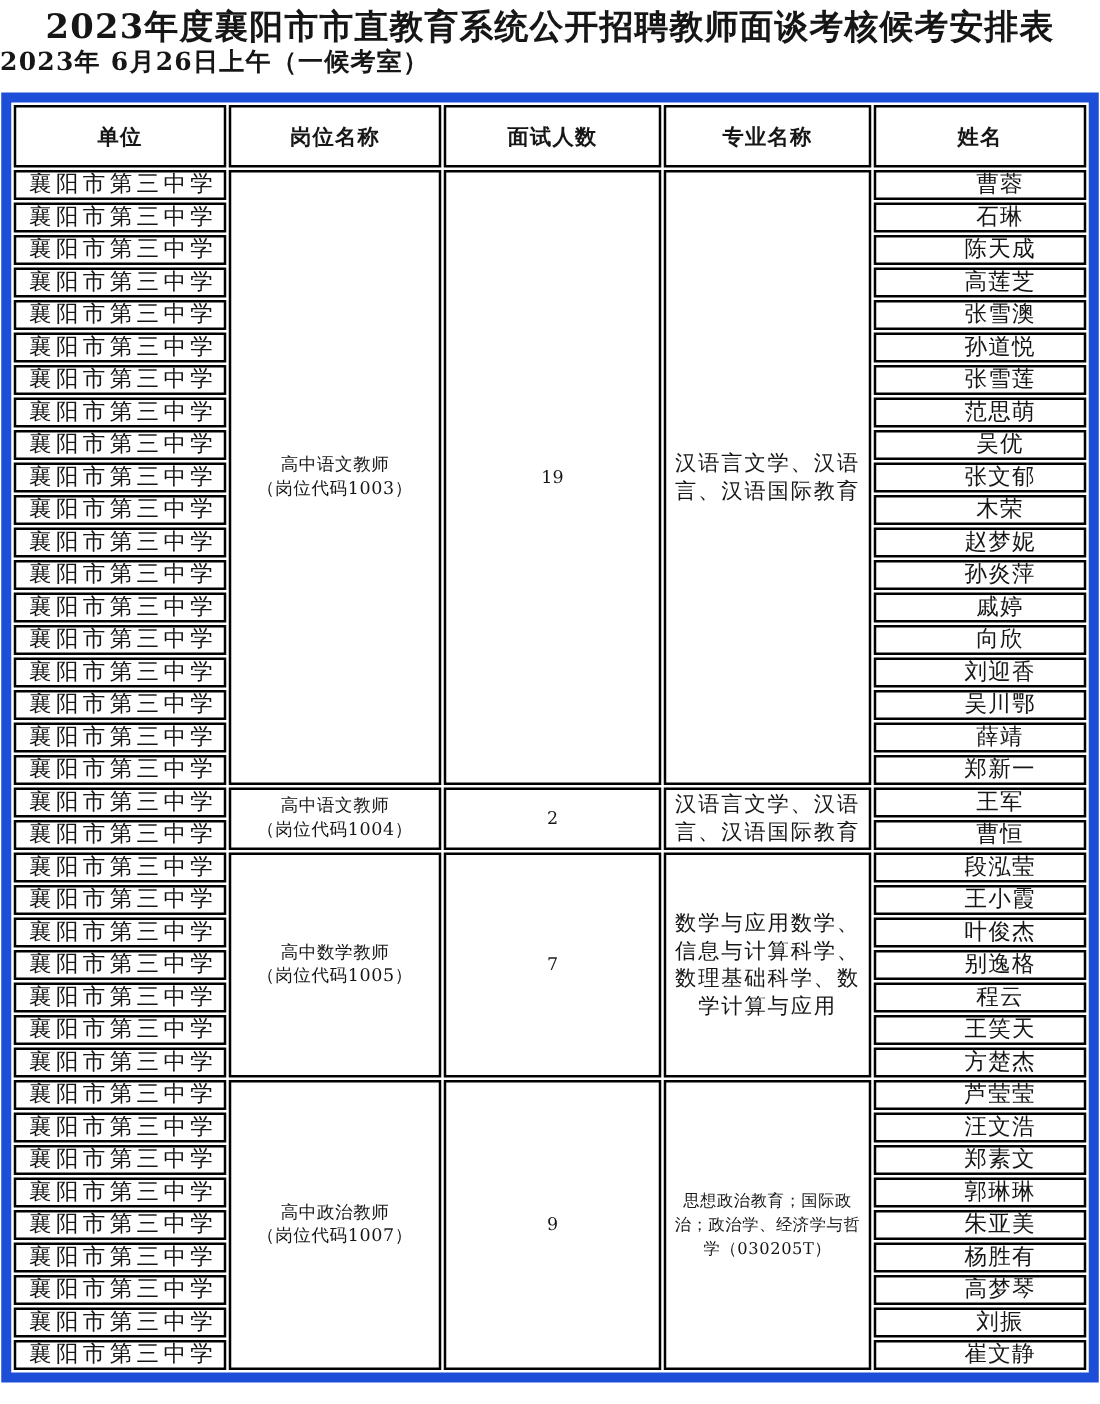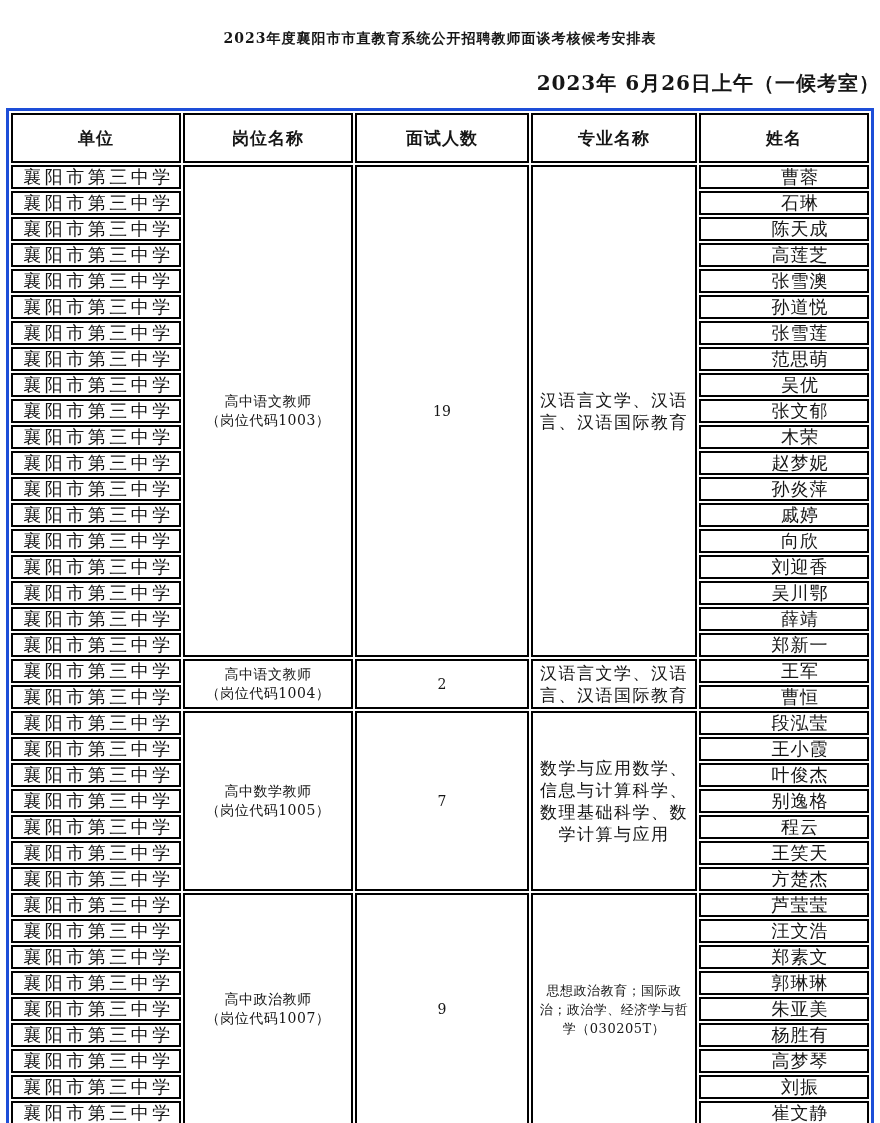--- a/index.html
+++ b/index.html
@@ -3,30 +3,30 @@
 <meta charset="utf-8">
 <style>
   html, body { margin: 0; padding: 0; background: #ffffff; }
   body {
     width: 880px; height: 1123px; overflow: hidden; box-sizing: border-box;
     padding-top: 8px;
     font-family: "DejaVu Serif", "Liberation Serif", serif;
     color: #161616;
   }
   .doc-title {
-    margin: 16px; text-align: center;
-    font-size: 14px; font-weight: bold; letter-spacing: 1px; line-height: 28px;
+    margin: 0; text-align: center;
+    font-size: 27px; font-weight: bold; letter-spacing: 1px; line-height: 28px;
   }
   .doc-subtitle {
-    margin: 18px 0 0 0; text-align: right;
+    margin: 0 0 0 0; text-align: left;
     font-size: 20px; font-weight: bold; letter-spacing: 1px; line-height: 26px;
   }
   table.schedule {
     border-collapse: separate; border-spacing: 2px;
-    border: 3px solid #1d4ed8; background: #fff;
+    border: 8px solid #1d4ed8; background: #fff;
     margin: 12px auto 0 auto; table-layout: fixed; width: 868px;
   }
   th, td {
     border: 2px solid #000; padding: 0; overflow: hidden;
     box-sizing: border-box; background: #fff;
   }
   th {
     height: 50px; text-align: center; vertical-align: middle;
     font-family: "DejaVu Sans", "Liberation Sans", sans-serif;
     font-size: 17px; font-weight: bold; letter-spacing: 1px;

